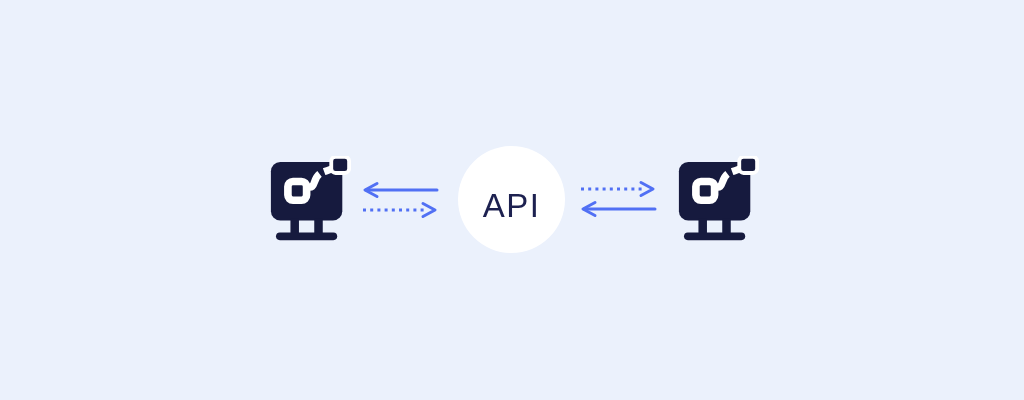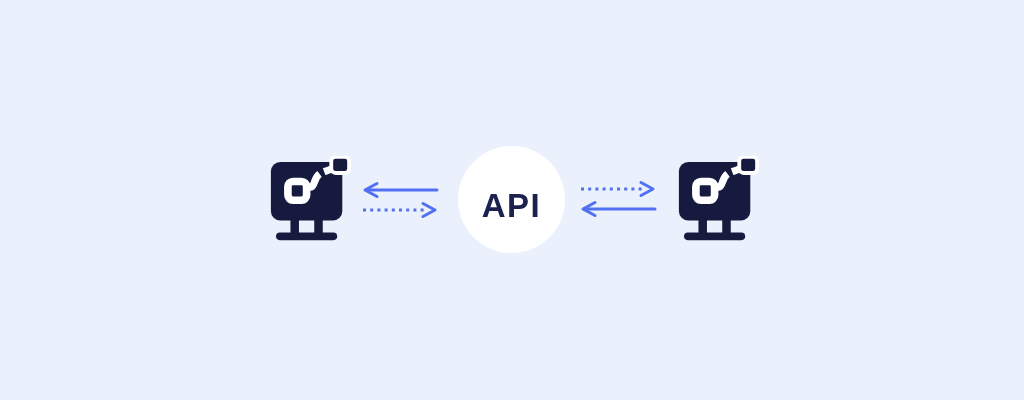--- a/index.html
+++ b/index.html
@@ -24,21 +24,21 @@
 
   
   .api-circle{
     left:458px;top:146px;width:107px;height:107px;
     border-radius:50%;
     background:var(--circle-fill);
     display:flex;align-items:center;justify-content:center;
   }
   .api-label{
     font-size:33px;
-    font-weight:700;
+    font-weight:400;
     letter-spacing:1.5px;
     color:var(--label-text);
     line-height:1;
     margin-top:12px;
   }
 
   
   .node-left{left:269px;top:156px;}
   .node-right{left:677px;top:156px;}
   .navy{fill:var(--icon-navy);}

